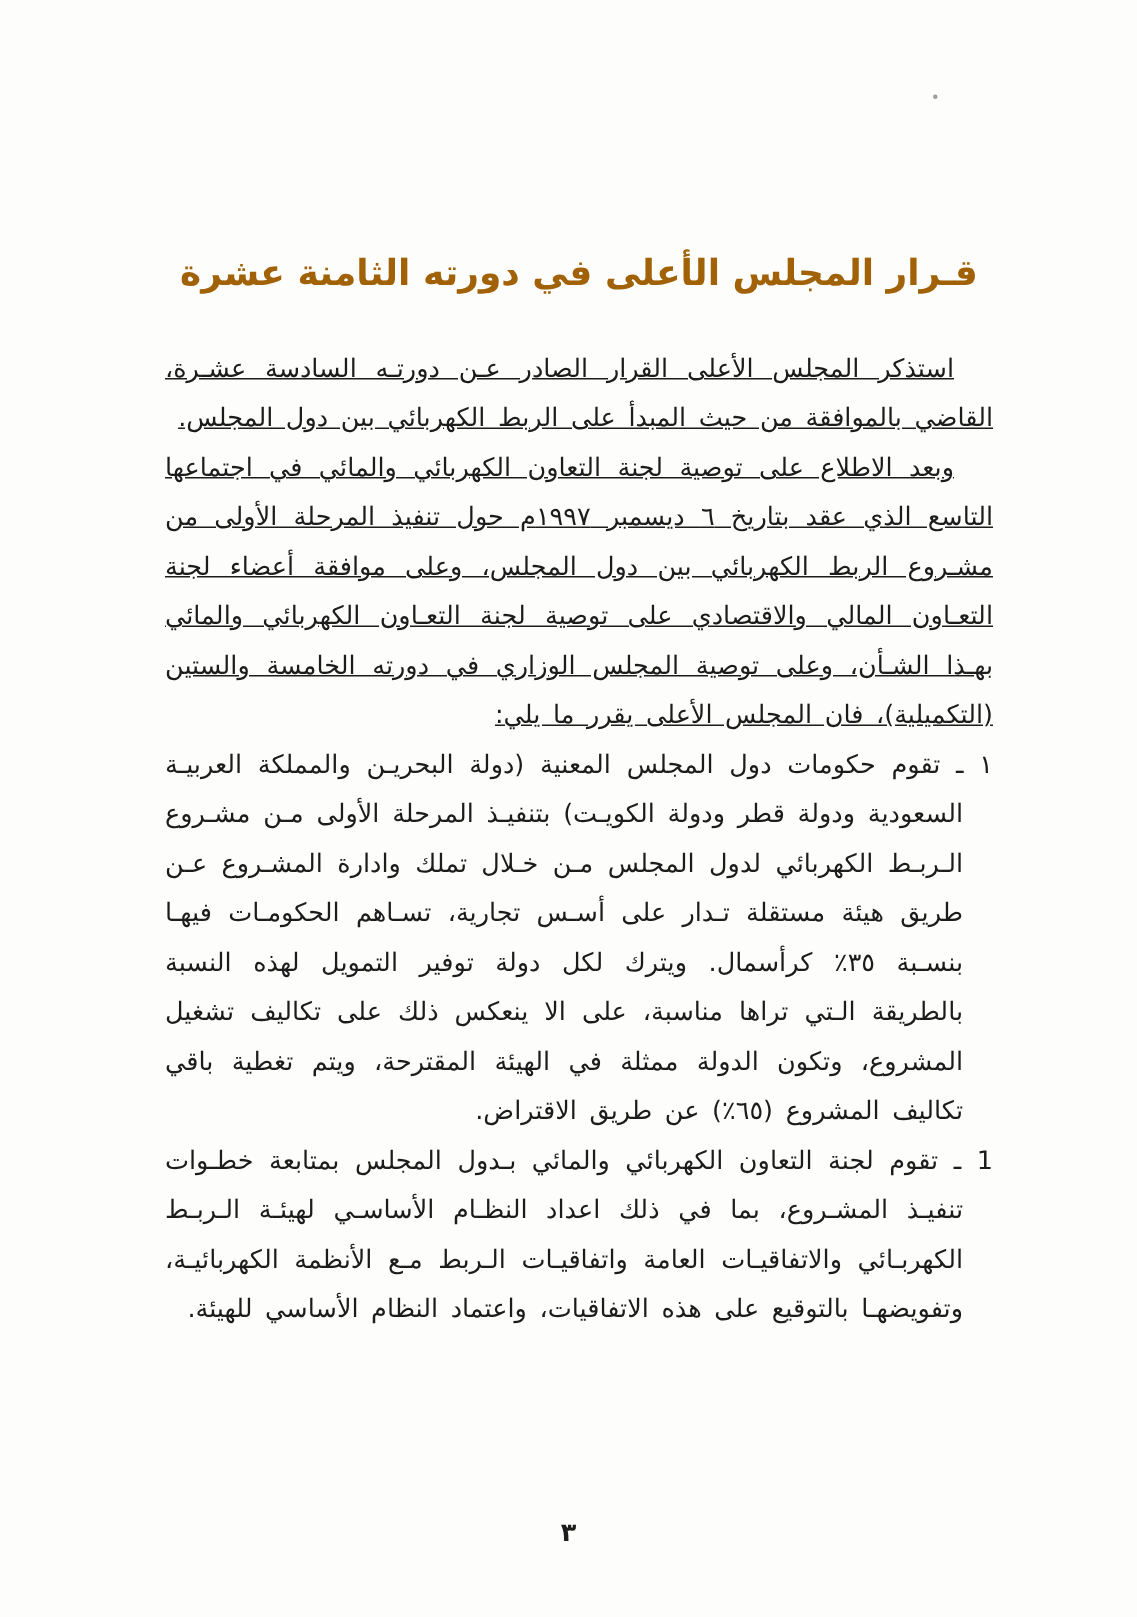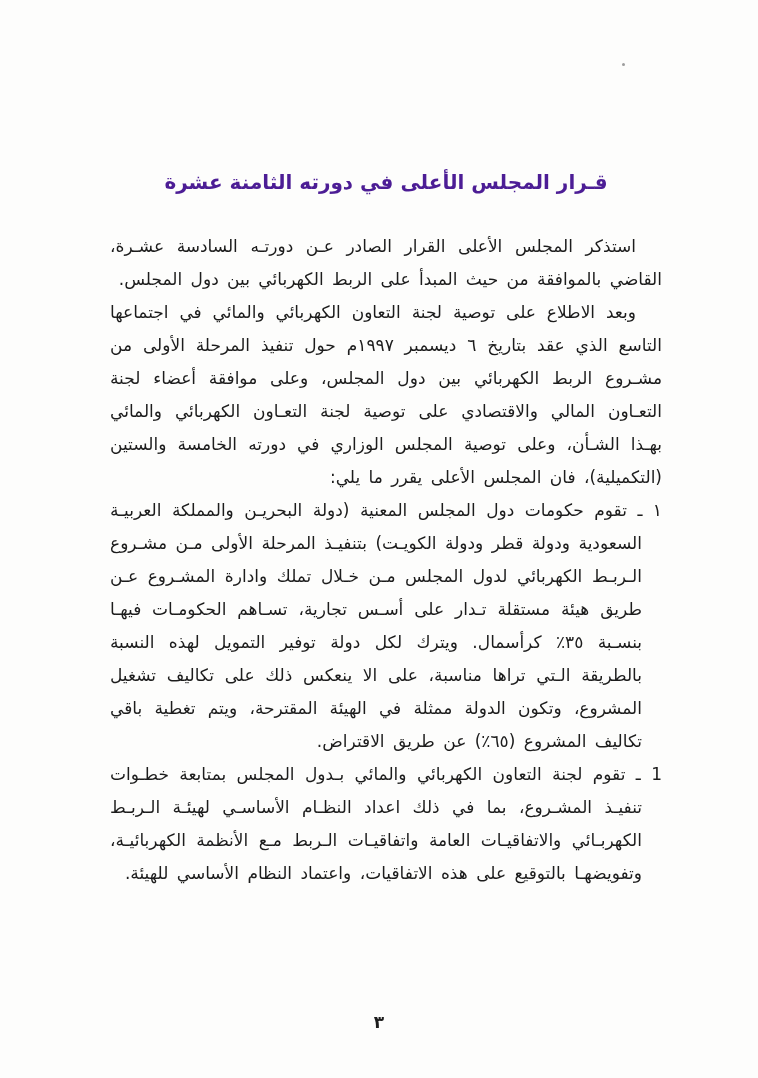--- a/index.html
+++ b/index.html
@@ -21,38 +21,39 @@
   .content {
     position: absolute;
     top: 160px;
     right: 96px;
     width: 552px;
     direction: rtl;
     text-align: justify;
   }
   .title {
     font-weight: 700;
-    font-size: 20px;
+    font-size: 24px;
     line-height: 44px;
     text-align: center;
     margin: 0 0 26px 0;
-    color: #4c1d95;
+    color: #a16207;
     letter-spacing: 0.5px;
   }
   .title div {
     white-space: nowrap;
   }
   .body p {
     margin: 0;
     font-size: 17px;
     line-height: 33px;
     word-spacing: 3px;
   }
   .indent {
     text-indent: 26px;
+    text-decoration: underline;
   }
   .item {
     text-indent: -20px;
     padding-right: 20px;
   }
   .item .marker {
     white-space: nowrap;
     margin-top: 48px;
   }
   .pagenum {

